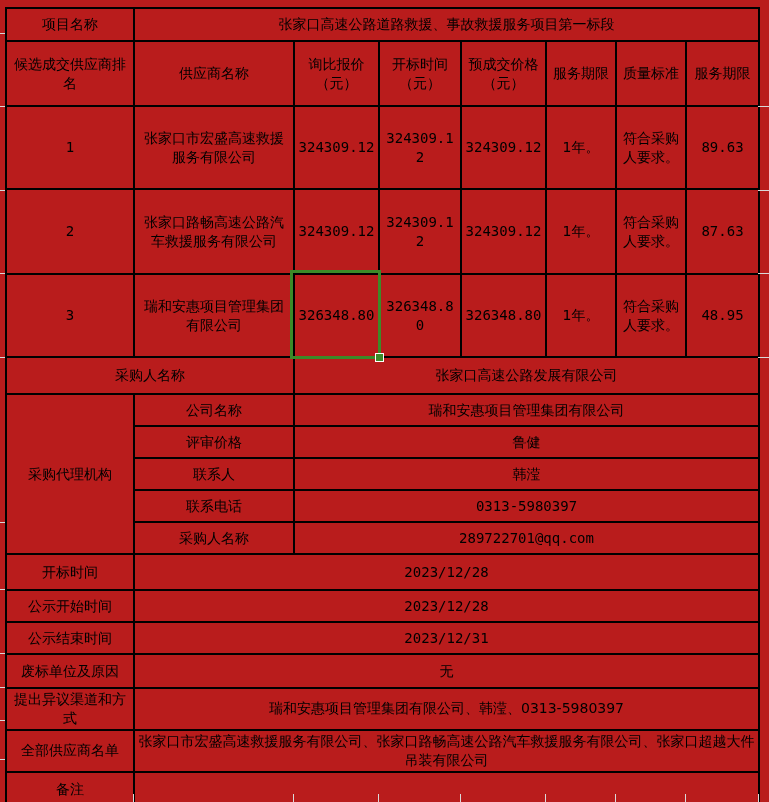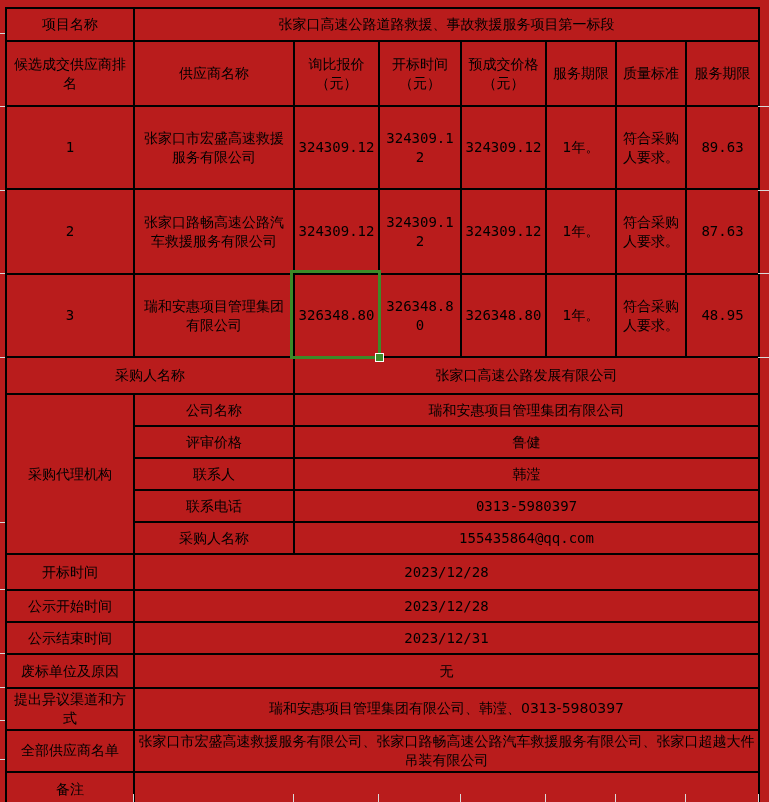--- a/index.html
+++ b/index.html
@@ -136,21 +136,21 @@
     <tr style="height:32px">
       <td>联系人</td>
       <td colspan="6">韩滢</td>
     </tr>
     <tr style="height:32px">
       <td>联系电话</td>
       <td colspan="6" class="num">0313-5980397</td>
     </tr>
     <tr style="height:32px">
       <td>采购人名称</td>
-      <td colspan="6" class="num">155435864@qq.com</td>
+      <td colspan="6" class="num">289722701@qq.com</td>
     </tr>
 
     <tr style="height:36px">
       <td>开标时间</td>
       <td colspan="7" class="num">2023/12/28</td>
     </tr>
     <tr style="height:32px">
       <td>公示开始时间</td>
       <td colspan="7" class="num">2023/12/28</td>
     </tr>

